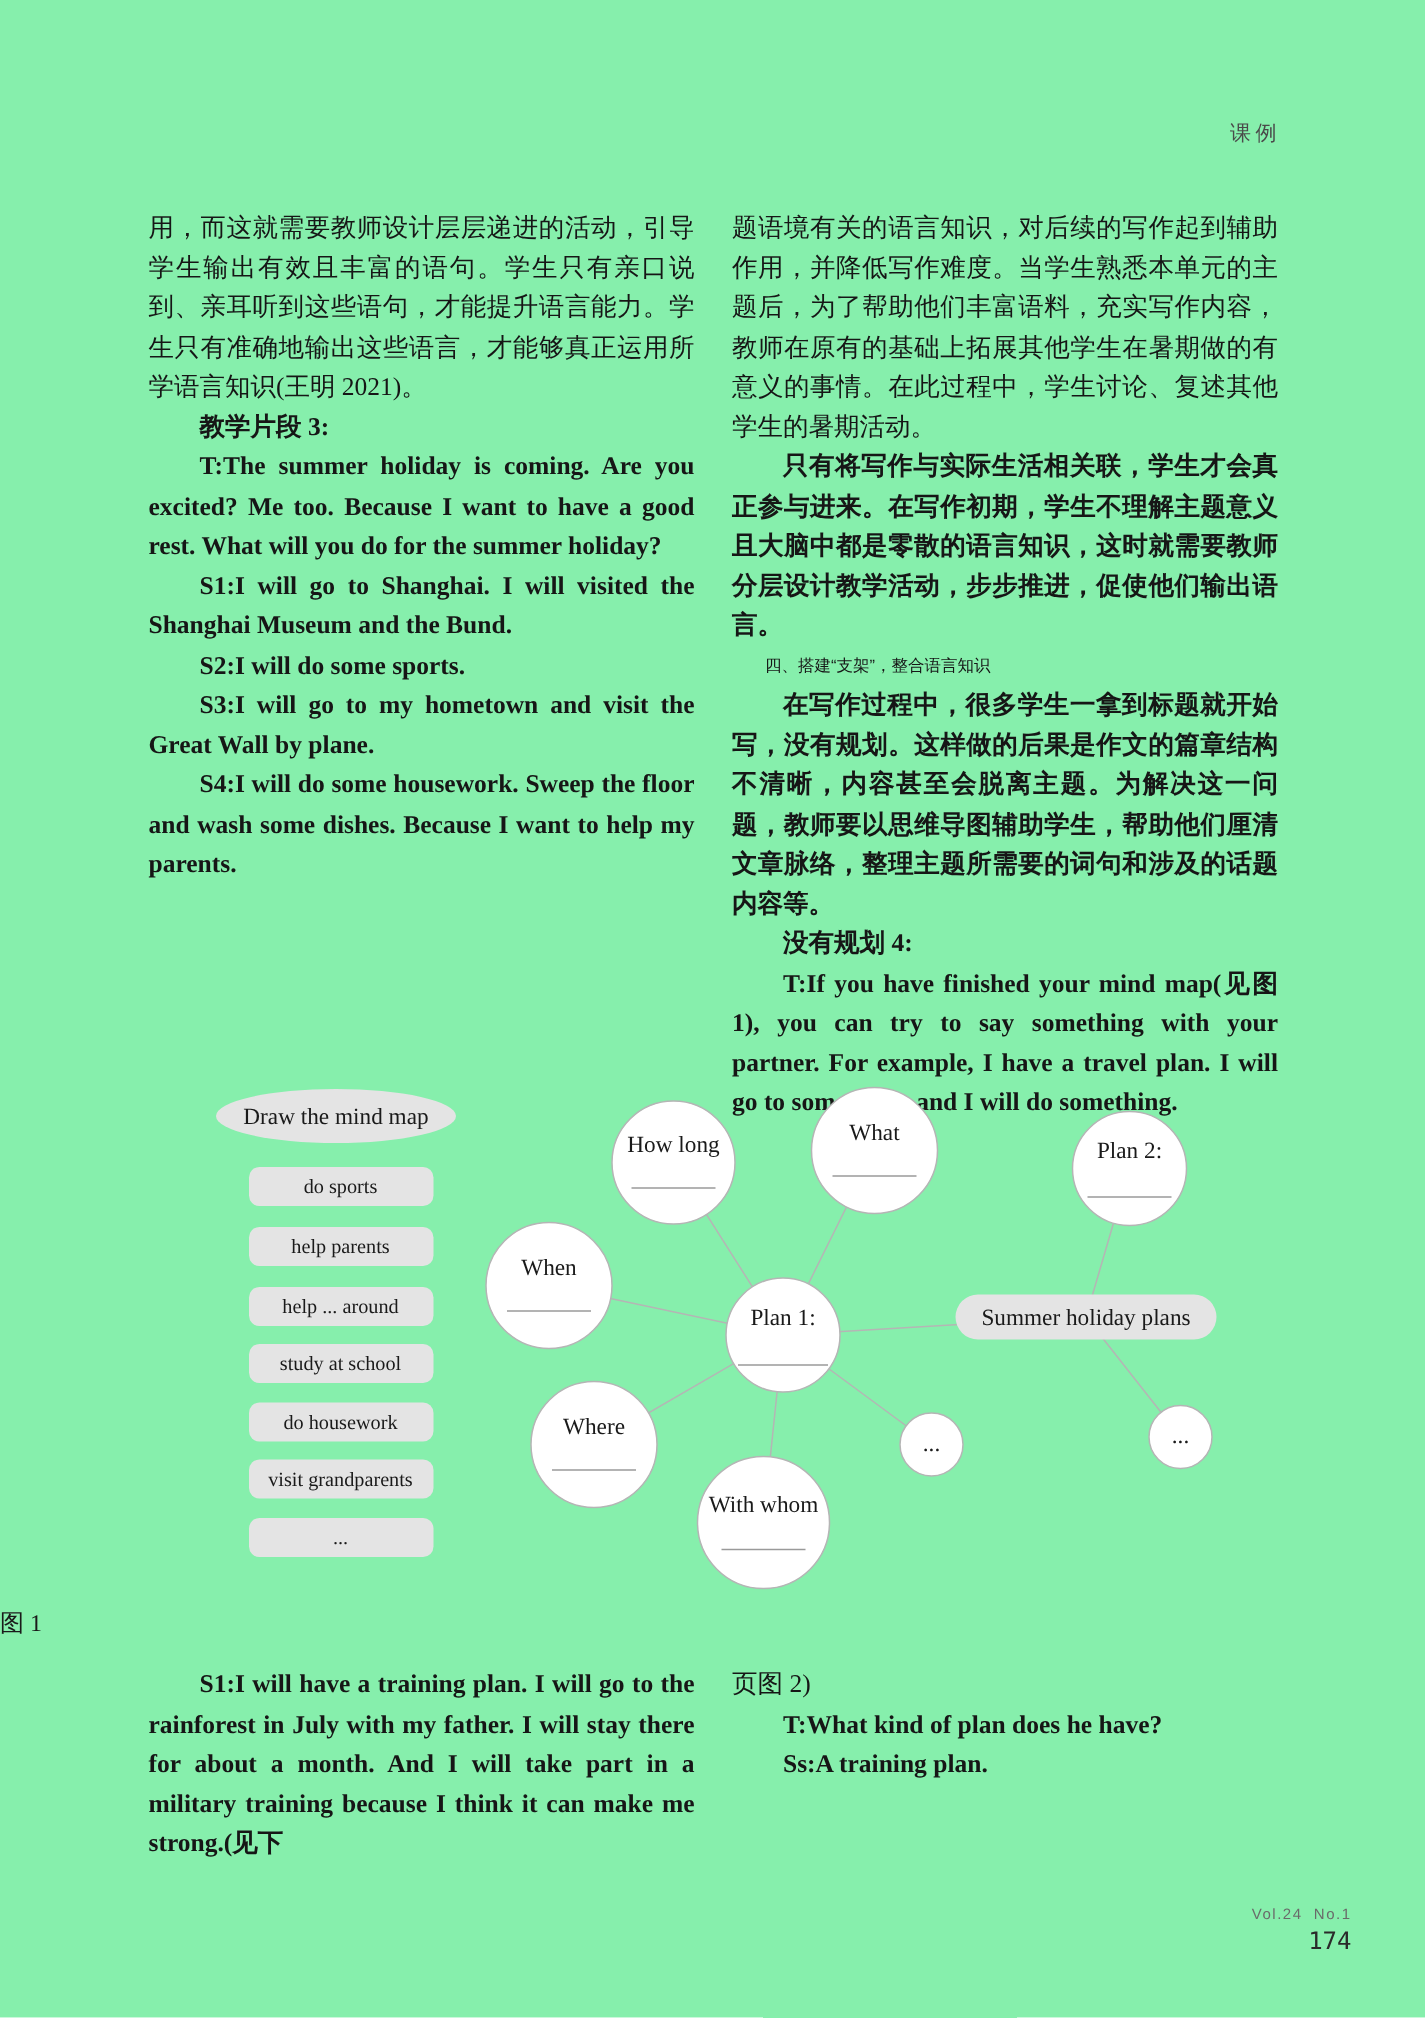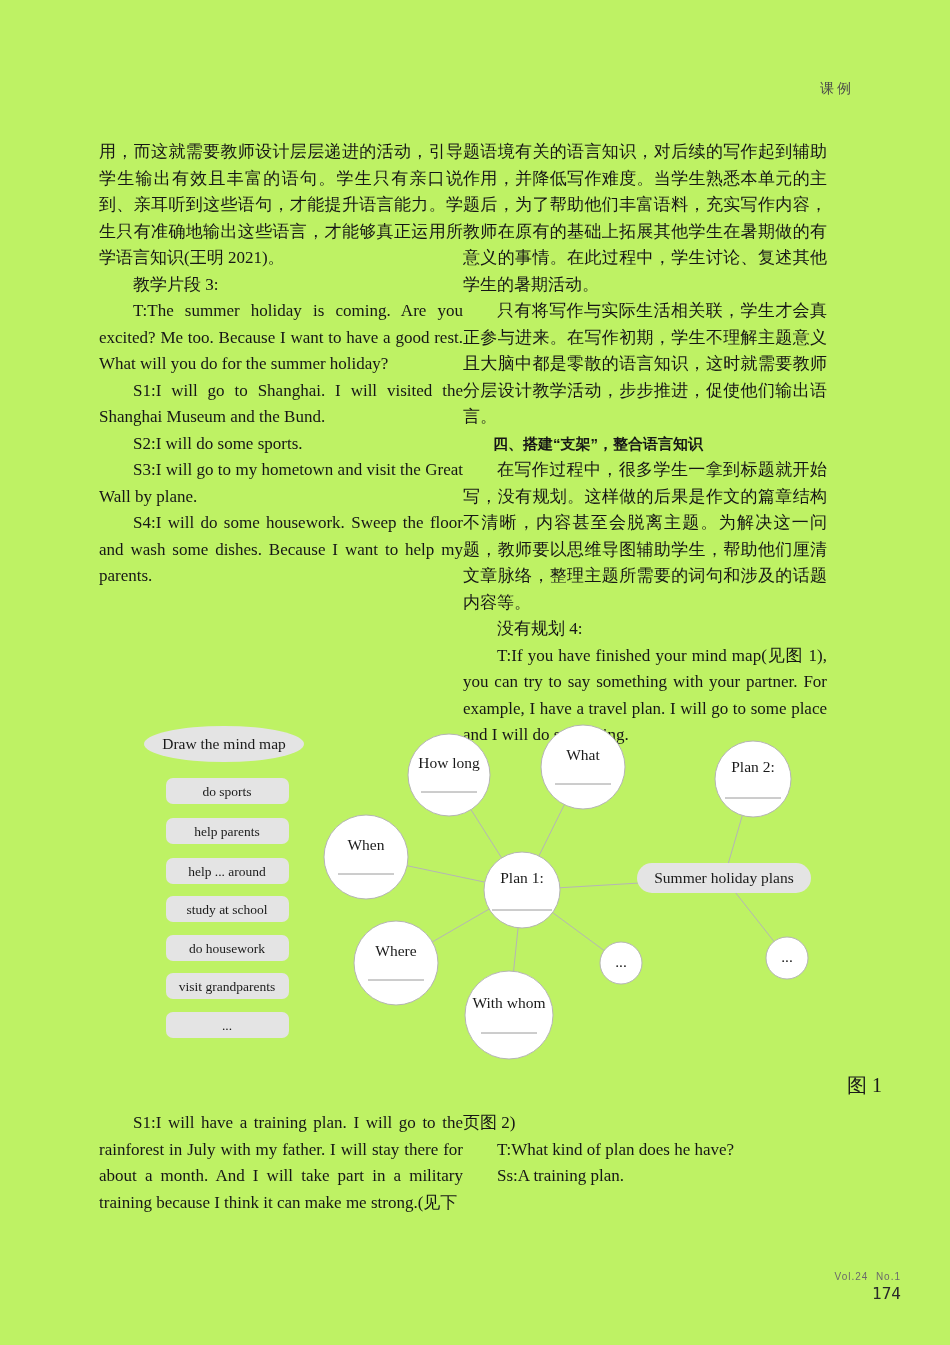--- a/index.html
+++ b/index.html
@@ -1,39 +1,39 @@
 <!DOCTYPE html>
 <html><head>
 <meta charset="utf-8">
 <style>
   html,body { margin:0; padding:0; background:#ffffff; }
   .page {
-    position:relative; width:950px; height:1345px; background:#bef264;
+    position:relative; width:950px; height:1345px; background:#86efac;
     font-family:"Liberation Serif","DejaVu Serif",serif; color:#161616;
     overflow:hidden;
   }
   .running-head {
     position:absolute; top:80px; left:820px;
     font-size:14px; color:#4a4a4a; letter-spacing:3px;
   }
-  .cols { position:absolute; left:99px; width:753px; display:flex; }
+  .cols { position:absolute; left:99px; width:753px; display:flex; gap:25px; }
   .cols-top { top:139px; }
   .cols-bottom { top:1110px; }
   .col { width:364px; font-size:17px; line-height:26.5px; text-align:justify; }
   .col p { margin:0; }
-  .indent { text-indent:2em; }
+  .indent { text-indent:2em;font-weight:bold; }
   .heading {
-    font-weight:bold;
+    font-weight:normal;
     font-family:"Liberation Sans","DejaVu Sans",sans-serif;
-    font-size:15px;
+    font-size:11px;
   }
   .figure-wrap { position:absolute; top:712px; left:4px; width:950px; height:372px; }
   .fig-caption {
     position:absolute; top:1072px; left:0; width:882px;
-    text-align:right; font-size:20px; color:#1a1a1a;
+    text-align:left; font-size:16px; color:#1a1a1a;
   }
   .footer {
     position:absolute; top:1248px; left:0; width:901px;
     text-align:right; white-space:pre;
   }
   .journal-info {
     font-family:"Liberation Sans","DejaVu Sans",sans-serif;
     font-size:10px; color:#6a6a6a; letter-spacing:1px;
   }
   .page-number {

